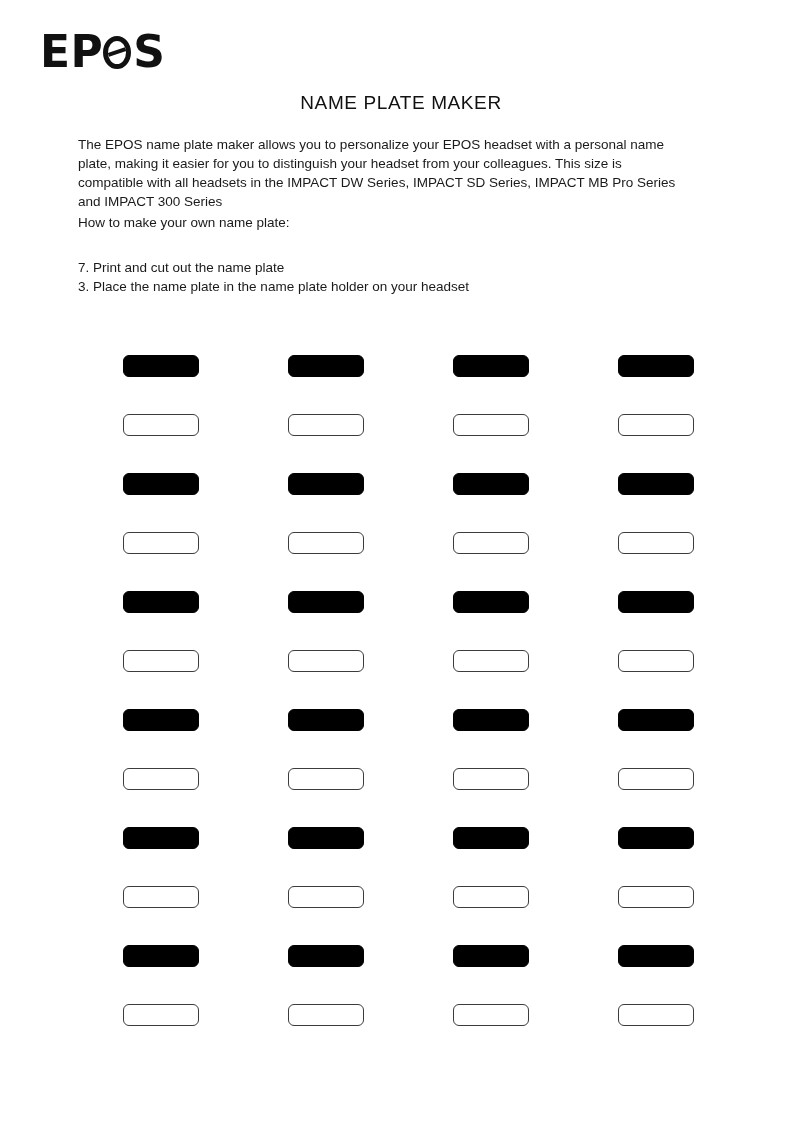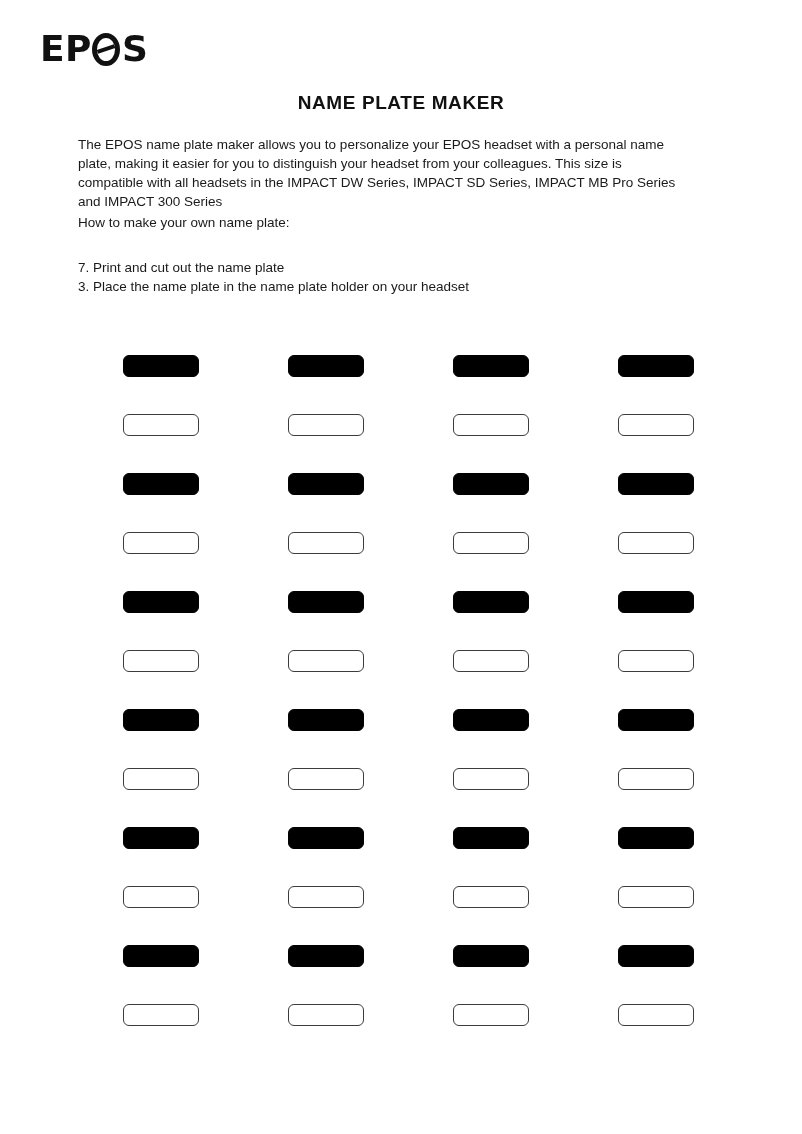--- a/index.html
+++ b/index.html
@@ -20,21 +20,21 @@
     width: 802px;
     height: 1134px;
     box-sizing: border-box;
   }
 
   
   .logo {
     position: absolute;
     left: 40px;
     top: 30px;
-    font-size: 36px;
+    font-size: 44px;
     font-weight: 700;
     letter-spacing: 0.5px;
     line-height: 1;
     color: #111111;
     font-family: "DejaVu Sans", sans-serif;
     display: flex;
     align-items: center;
   }
   .logo .letter { display: inline-block; }
   .logo .theta {
@@ -64,21 +64,21 @@
   }
 
   
   .title {
     position: absolute;
     left: 0;
     top: 92px;
     width: 802px;
     text-align: center;
     font-size: 19px;
-    font-weight: 700;
+    font-weight: 400;
     letter-spacing: 0.6px;
     color: #111111;
   }
 
   
   .intro {
     position: absolute;
     left: 78px;
     top: 135px;
     width: 605px;

